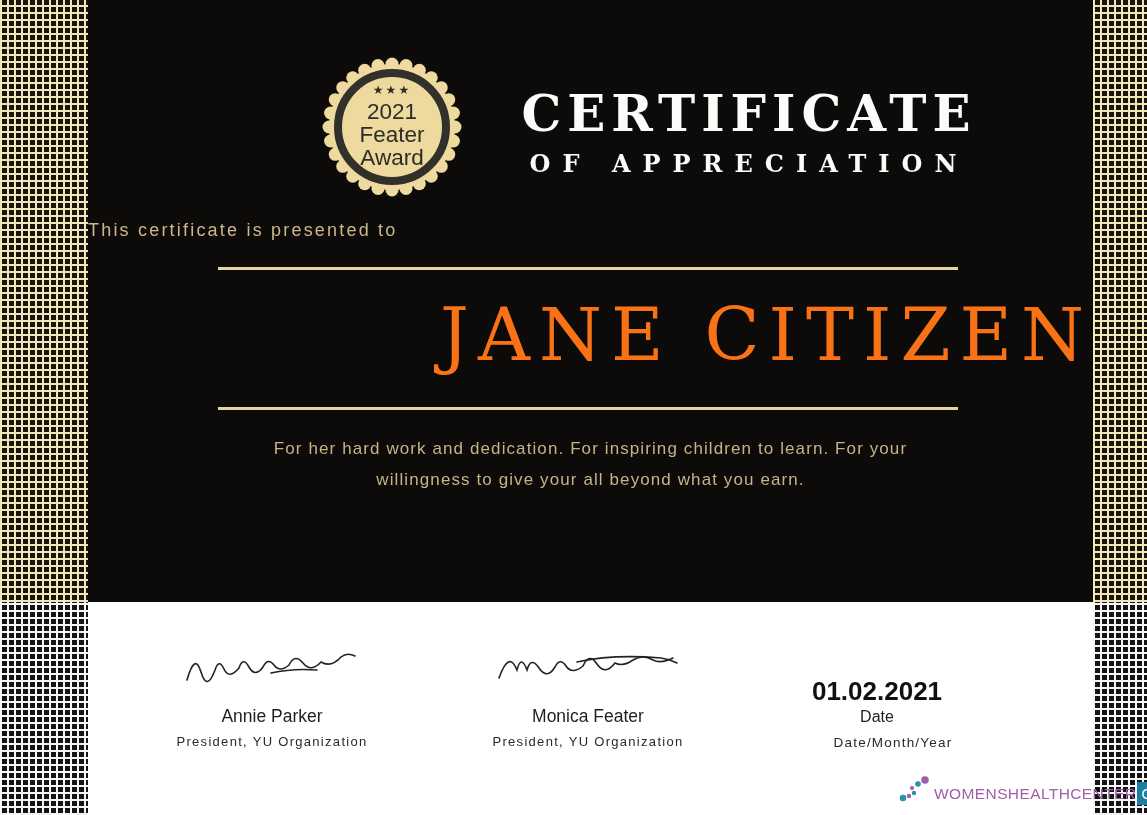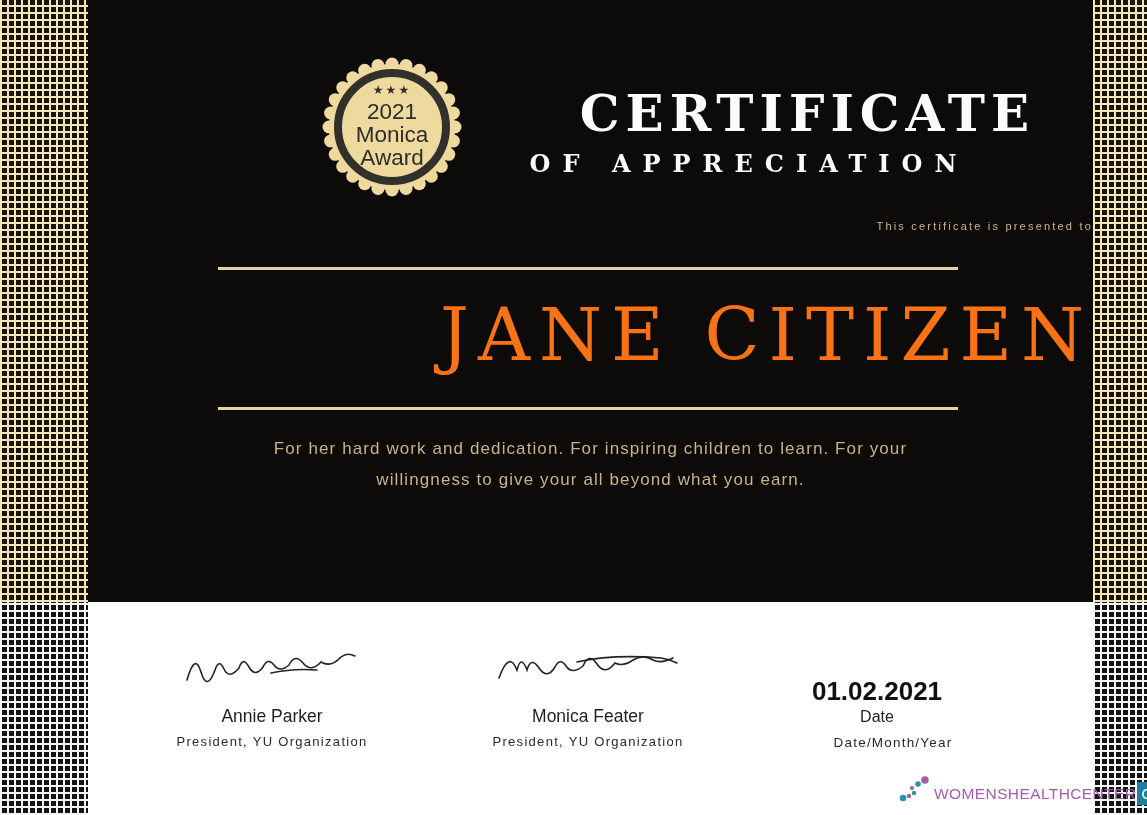--- a/index.html
+++ b/index.html
@@ -39,29 +39,29 @@
     display:flex;flex-direction:column;align-items:center;justify-content:center;
     color:#2e2c27;text-align:center;line-height:1.04;
   }
   .badge-stars{font-size:12px;letter-spacing:2px;margin-bottom:3px;color:#2e2c27;}
   .badge-line{font-size:22.5px;font-weight:400;}
 
   
   .title-block{position:absolute;left:375px;top:86px;width:572px;text-align:center;color:#fbfbf9;}
   .cert-title{
     font-family:"DejaVu Serif","Liberation Serif",serif;font-weight:bold;
-    font-size:50px;letter-spacing:6px;margin:0;line-height:1.1;text-align:right;
+    font-size:50px;letter-spacing:6px;margin:0;line-height:1.1;
   }
   .cert-subtitle{
     font-family:"DejaVu Serif","Liberation Serif",serif;font-weight:bold;
     font-size:24px;letter-spacing:12px;margin:8px 0 0 0;
   }
   .presented{
-    position:absolute;left:0;top:220px;width:100%;text-align:right;
-    color:#cdb68a;font-size:11px;letter-spacing:2.2px;
+    position:absolute;left:0;top:220px;width:100%;text-align:left;
+    color:#cdb68a;font-size:18px;letter-spacing:2.2px;
   }
   .rule{position:absolute;left:130px;width:740px;height:3px;background:#e5d3a1;}
   .rule-top{top:267px;}
   .rule-bottom{top:407px;}
   .recipient{
     position:absolute;left:0;top:293px;width:100%;text-align:right;
     font-family:"DejaVu Serif","Liberation Serif",serif;font-size:72px;
     letter-spacing:9px;color:#f97316;font-weight:400;
   }
   .desc{
@@ -139,21 +139,21 @@
               <circle cx="49.26" cy="-39.28" r="6.5"></circle>
               <circle cx="56.76" cy="-27.33" r="6.5"></circle>
               <circle cx="61.42" cy="-14.02" r="6.5"></circle>
             </g>
           <circle cx="0" cy="0" r="63" fill="#eeda9f"></circle>
           <circle cx="0" cy="0" r="54" fill="none" stroke="#32302b" stroke-width="8"></circle>
         </svg>
         <div class="badge-text">
           <div class="badge-stars">★★★</div>
           <div class="badge-line">2021</div>
-          <div class="badge-line">Monica</div>
+          <div class="badge-line">Feater</div>
           <div class="badge-line">Award</div>
         </div>
       </div>
 
       <div class="title-block">
         <h1 class="cert-title">CERTIFICATE</h1>
         <h2 class="cert-subtitle">OF APPRECIATION</h2>
       </div>
 
       <div class="presented">This certificate is presented to</div>

